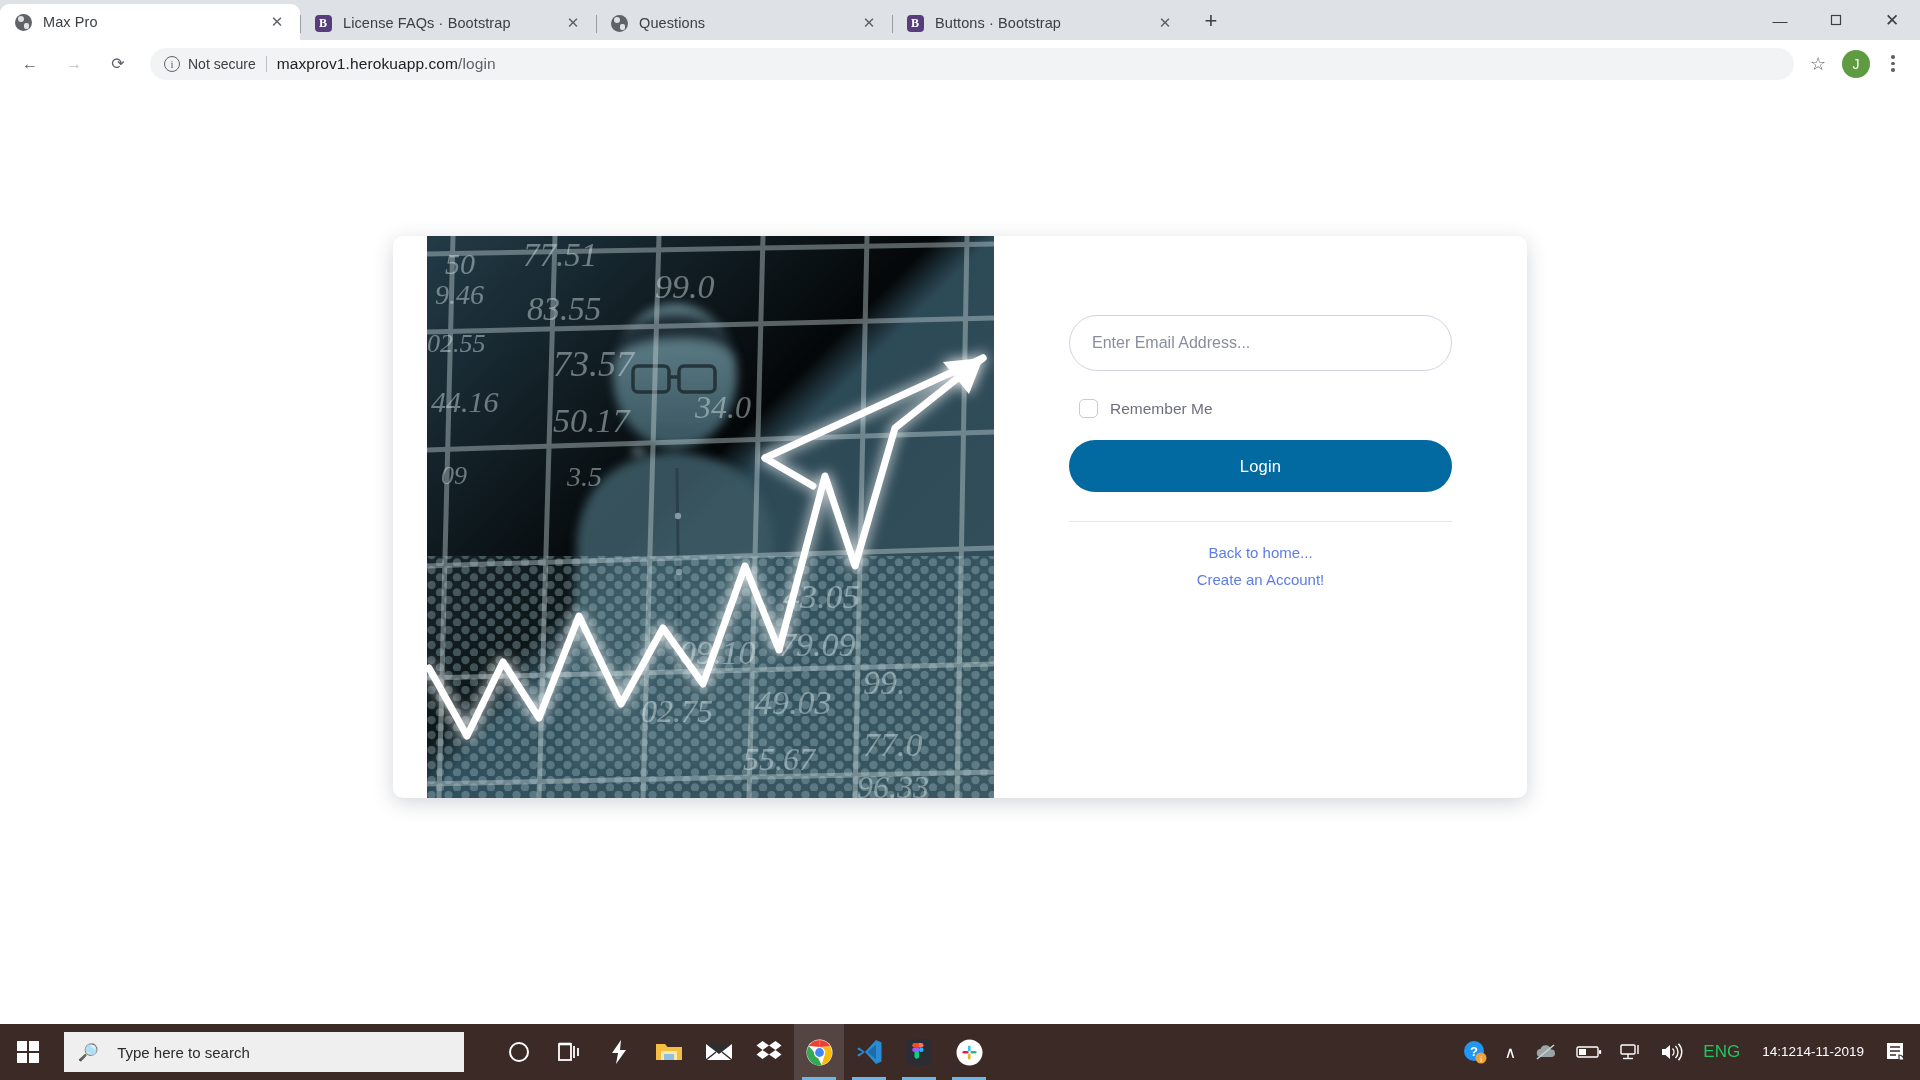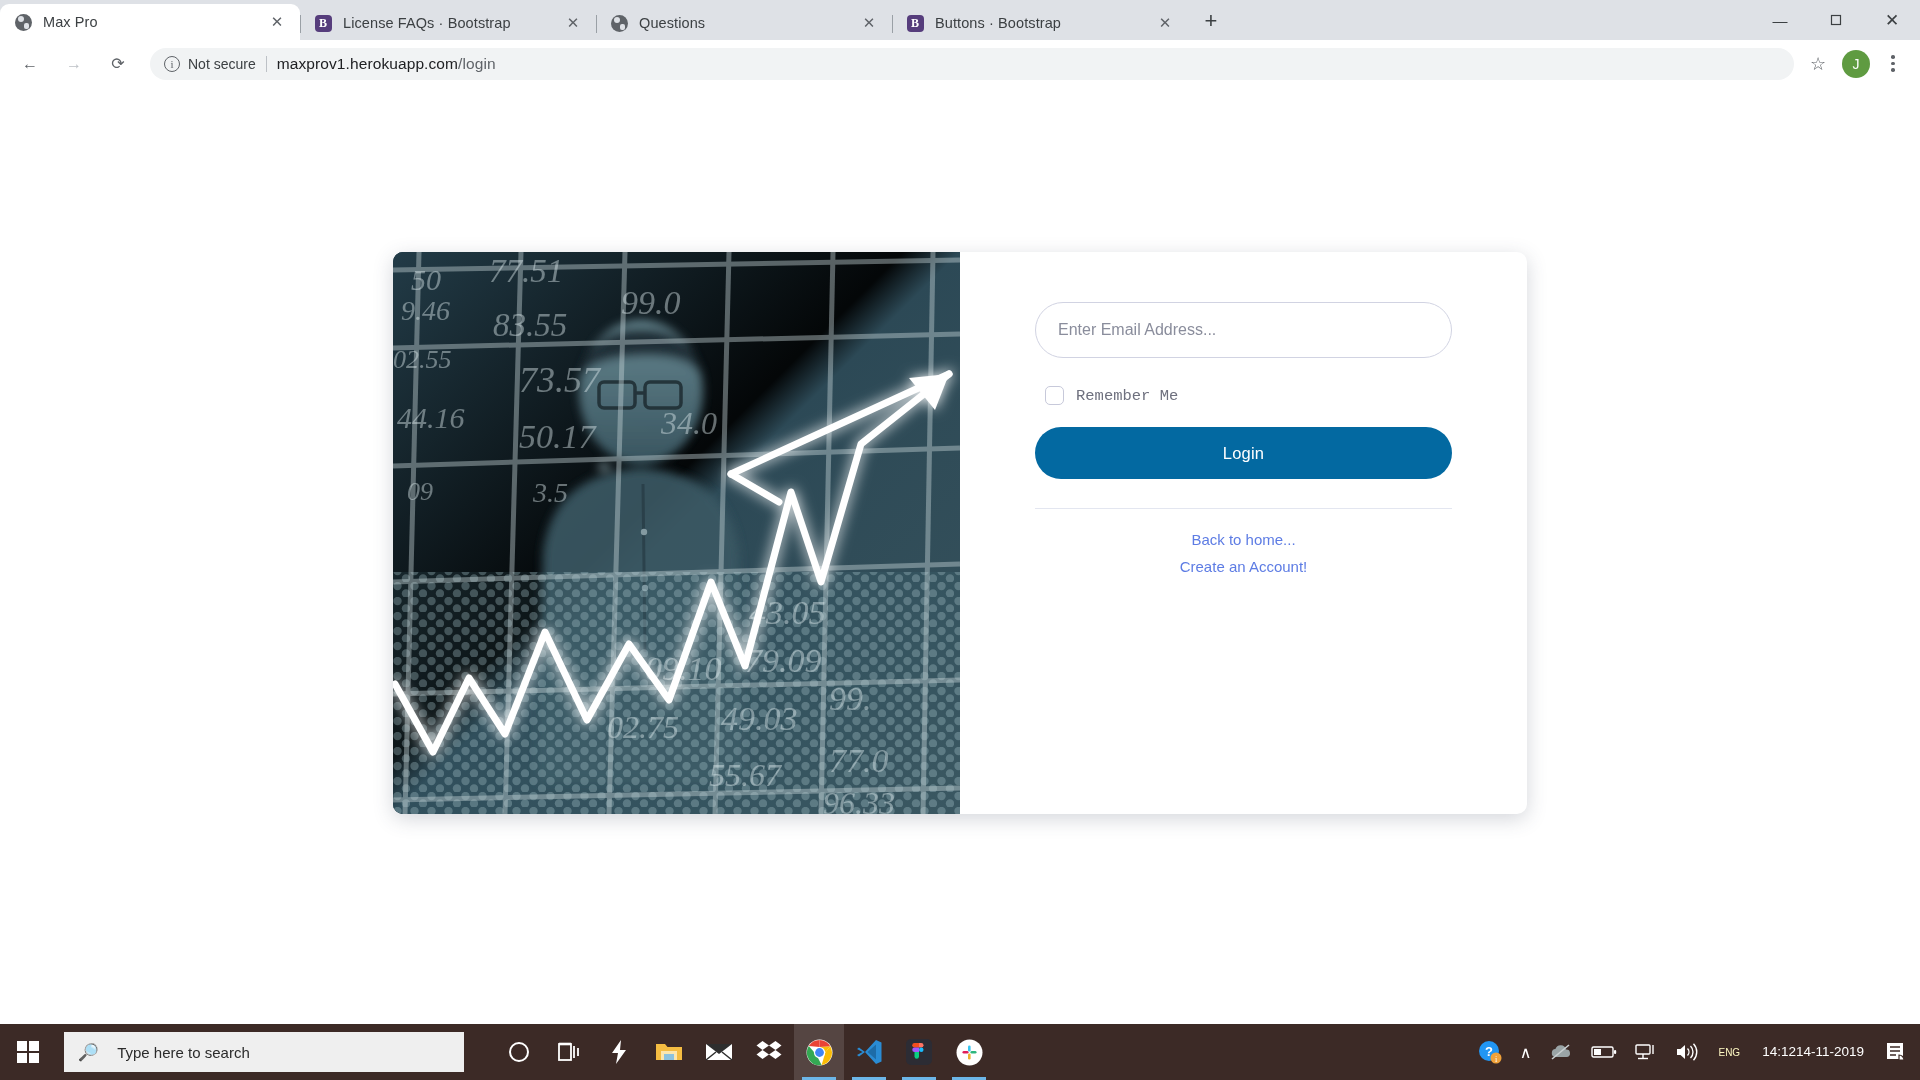--- a/index.html
+++ b/index.html
@@ -125,63 +125,63 @@
   .menu-btn i {
     width: 3.5px; height: 3.5px; border-radius: 50%; background: #5f6368;
     display: block;
   }
 
   
   .viewport {
     height: 936px; background: #ffffff; position: relative;
   }
   .login-card {
-    position: absolute; left: 393px; top: 164px;
+    position: absolute; left: 393px; top: 148px;
     width: 1134px; height: 562px;
     background: #ffffff; border-radius: 10px;
     box-shadow: 0 5px 20px rgba(60,70,90,.22);
-    display: flex; overflow: hidden;
+    display: flex; overflow: hidden; padding-left: 34px;
   }
 
   .card-image {
     width: 567px; height: 562px; position: relative; overflow: hidden;
     background: #2c4450;
   }
   .card-image svg { display: block; width: 567px; height: 562px; }
 
   .card-form {
     flex: 1; padding: 50px 75px 0 75px;
     display: flex; flex-direction: column;
   }
   .form-title {
     font-size: 31px; font-weight: 400; color: #3a3b45;
     text-align: center; margin-top: 18px; margin-bottom: 34px;
     letter-spacing: .2px;
   }
   .field {
     height: 56px; border: 1px solid #d1d3e2; border-radius: 28px;
     display: flex; align-items: center; padding: 0 22px;
-    margin-bottom: 21px; background: #fff;
+    margin-bottom: 21px; background: #fff; margin-top: 29px;
   }
   .field input {
     border: 0; outline: none; width: 100%; font-size: 16px;
     color: #6e707e; background: transparent;
     font-family: "Liberation Sans", sans-serif;
   }
   .field input::placeholder { color: #8a8d9c; }
 
   .remember {
     display: flex; align-items: center; margin: 7px 0 22px 10px;
   }
   .checkbox {
     width: 19px; height: 19px; border: 1px solid #c7c9da;
     border-radius: 5px; background: #fff; flex: 0 0 19px;
   }
   .remember-label {
-    font-size: 15.5px; color: #6e707e; margin-left: 12px; font-family: Liberation Mono, monospace;
+    font-size: 15.5px; color: #6e707e; margin-left: 12px;
   }
 
   .login-button {
     height: 52px; border: 0; border-radius: 26px;
     background: #0369a1; color: #ffffff; font-size: 16.5px;
     cursor: pointer; font-family: "Liberation Sans", sans-serif;
     letter-spacing: .2px;
   }
   .divider {
     height: 1px; background: #e3e6f0; margin: 29px 0 22px 0;
@@ -231,21 +231,21 @@
   }
   .tray-item {
     height: 56px; display: flex; align-items: center; justify-content: center;
     color: #ffffff; padding: 0 9px;
   }
   .clock {
     display: flex; flex-direction: row; align-items: center;
     justify-content: center; color: #ffffff; font-size: 13.5px;
     line-height: 1.45; padding: 0 12px; height: 64px;
   }
-  .lang { font-size: 10px; color: #fef9c3; padding: 0 10px; }
+  .lang { font-size: 17px; color: #22c55e; padding: 0 10px; }
 </style>
 </head>
 <body>
 
 <div class="browser">
 
   <div class="tabstrip">
     <div class="tabs">
 
       <div class="tab active">

